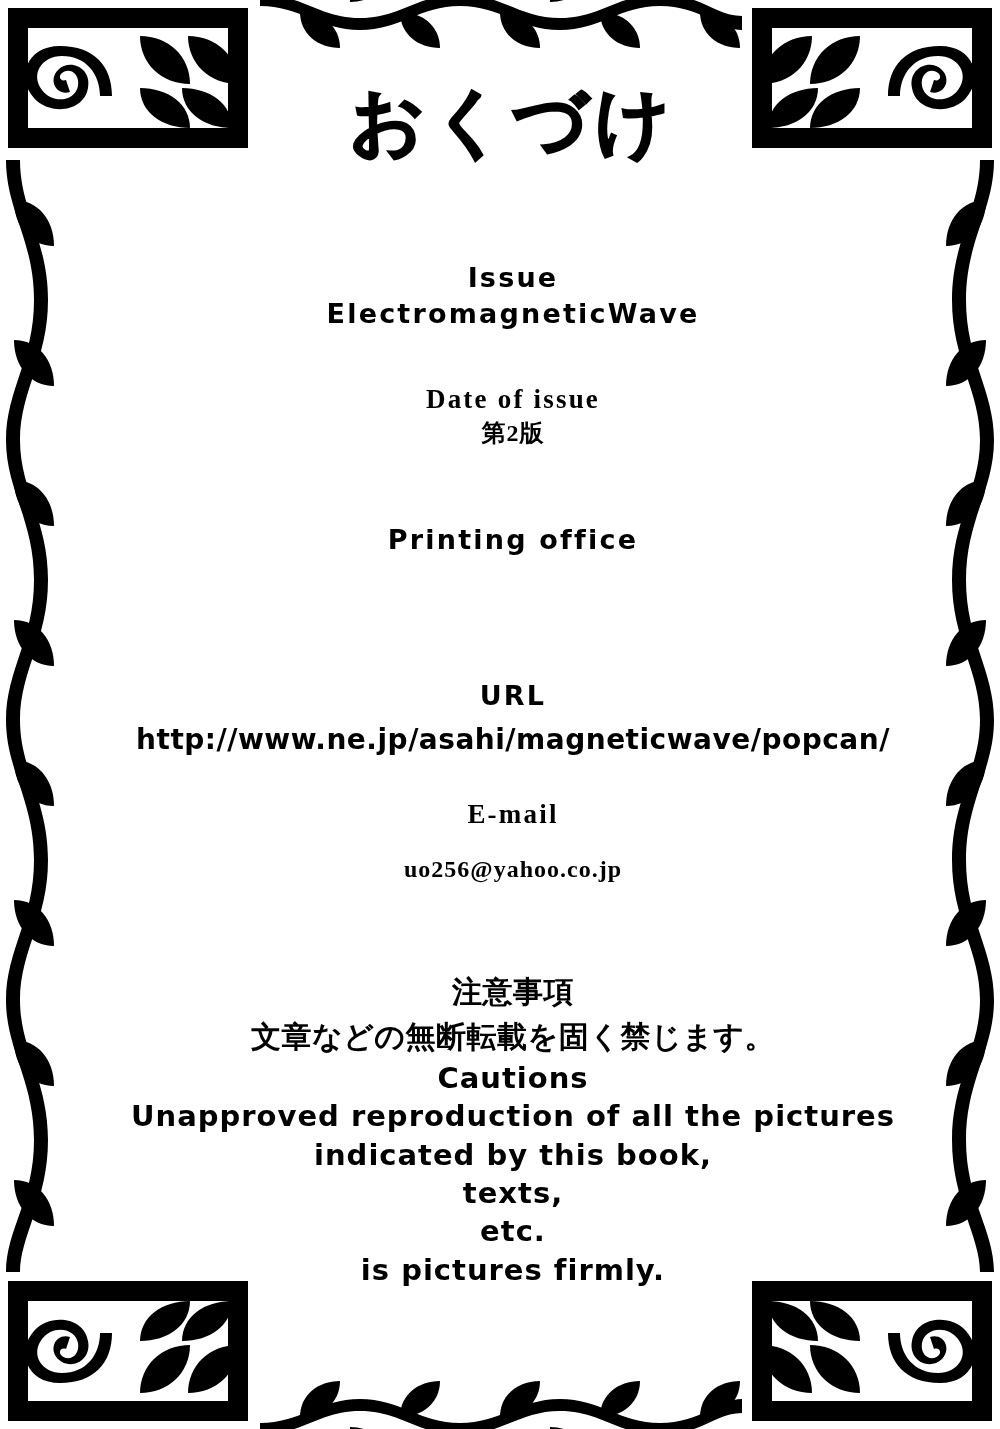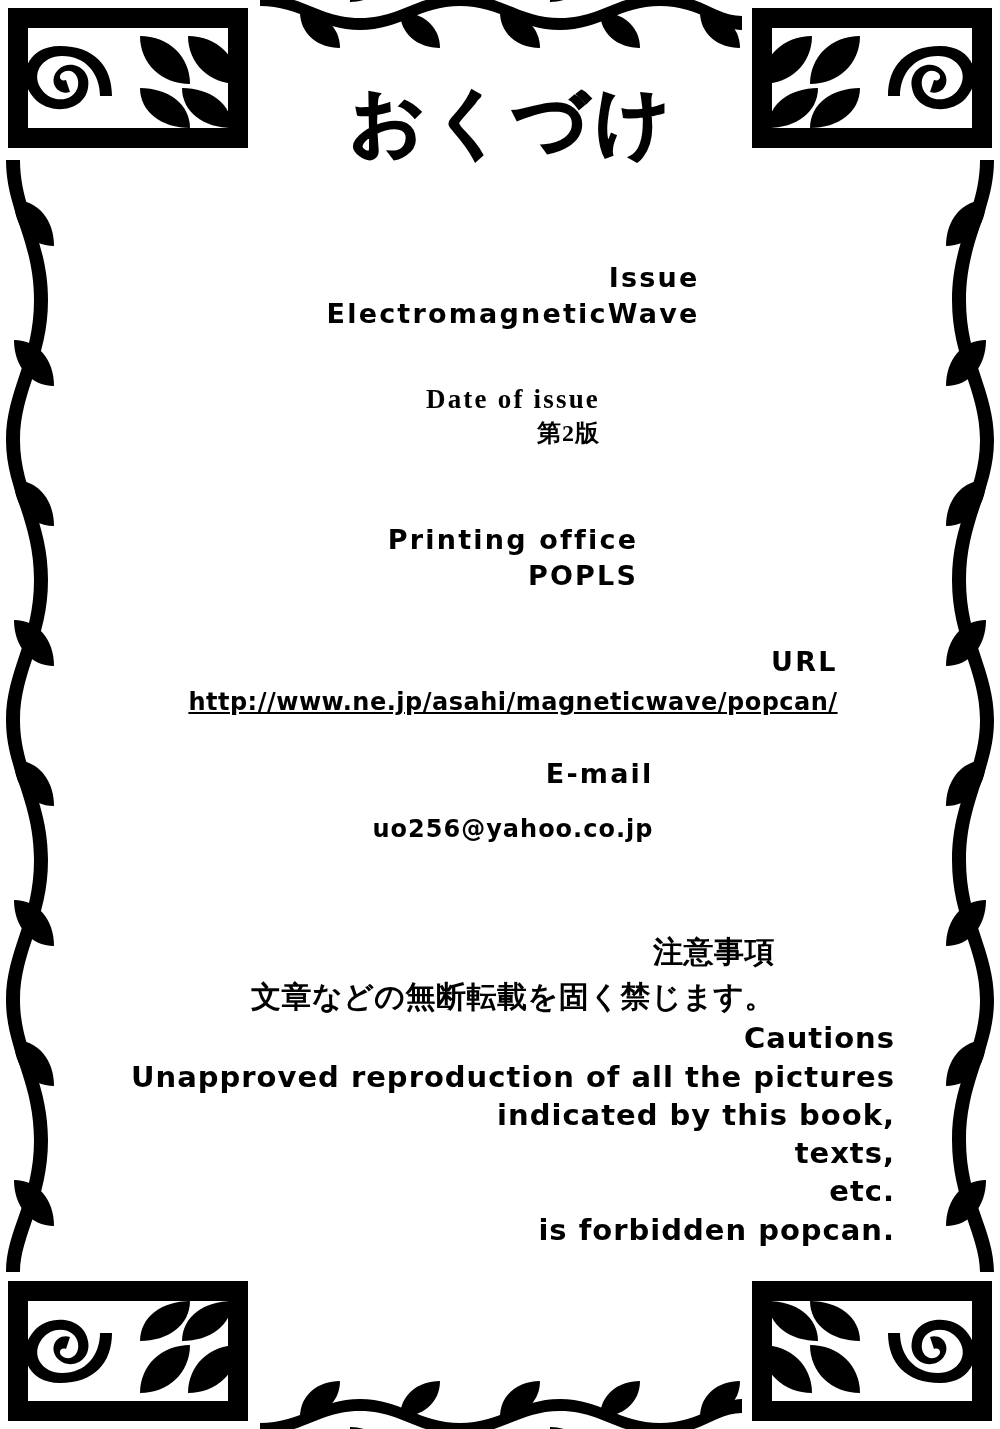--- a/index.html
+++ b/index.html
@@ -44,38 +44,38 @@
     margin-top: 84px;
     font-family: "DejaVu Sans", sans-serif;
     font-size: 74px;
     font-weight: bold;
     letter-spacing: 6px;
     line-height: 1;
     -webkit-text-stroke: 2px #000;
   }
 
   .block {
-    text-align: right;
+    text-align: center;
     font-weight: bold;
     letter-spacing: 1.2px;
     line-height: 1.35;
   }
 
   .b-issue      { margin-top: 102px; font-size: 27px; letter-spacing: 2.2px; }
   .b-issue .l2  { font-size: 27px; }
 
   .b-date       { margin-top: 48px; font-size: 27px; letter-spacing: 2.2px; font-family: Liberation Serif, serif; }
   .b-date .jp   { font-size: 24px; letter-spacing: 1px; }
 
   .b-print      { margin-top: 72px; font-size: 27px; letter-spacing: 2.2px; }
 
-  .b-url        { margin-top: 49px; font-size: 27px; letter-spacing: 2.2px; }
-  .b-url .addr  { font-size: 24px; letter-spacing: 0.5px; margin-top: 6px; text-decoration: underline; }
-
-  .b-mail       { margin-top: 38px; font-size: 27px; letter-spacing: 2.2px; }
+  .b-url        { margin-top: 120px; font-size: 27px; letter-spacing: 2.2px; }
+  .b-url .addr  { font-size: 28px; letter-spacing: 0.5px; margin-top: 6px; }
+
+  .b-mail       { margin-top: 38px; font-size: 27px; letter-spacing: 2.2px; font-family: Liberation Serif, serif; }
   .b-mail .addr { font-size: 24px; letter-spacing: 1px; margin-top: 20px; }
 
   .b-jp-caution { margin-top: 84px; font-size: 30px; line-height: 1.5; letter-spacing: 0.5px; }
 
   .b-caution    { font-size: 29px; line-height: 1.32; letter-spacing: 1px; }
 
   .block div { white-space: nowrap; }
 </style>
 </head>
 <body>
@@ -293,21 +293,20 @@
     <div class="l2">ElectromagneticWave</div>
   </div>
 
   <div class="block b-date">
     <div>Date of issue</div>
     <div class="jp">第2版</div>
   </div>
 
   <div class="block b-print">
     <div>Printing office</div>
-    <div>POPLS</div>
   </div>
 
   <div class="block b-url">
     <div>URL</div>
     <div class="addr">http://www.ne.jp/asahi/magneticwave/popcan/</div>
   </div>
 
   <div class="block b-mail">
     <div>E-mail</div>
     <div class="addr">uo256@yahoo.co.jp</div>
@@ -317,16 +316,16 @@
     <div>注意事項</div>
     <div>文章などの無断転載を固く禁じます。</div>
   </div>
 
   <div class="block b-caution">
     <div>Cautions</div>
     <div>Unapproved reproduction of all the pictures</div>
     <div>indicated by this book,</div>
     <div>texts,</div>
     <div>etc.</div>
-    <div>is forbidden popcan.</div>
+    <div>is pictures firmly.</div>
   </div>
 
 </div>
 
 </body></html>

